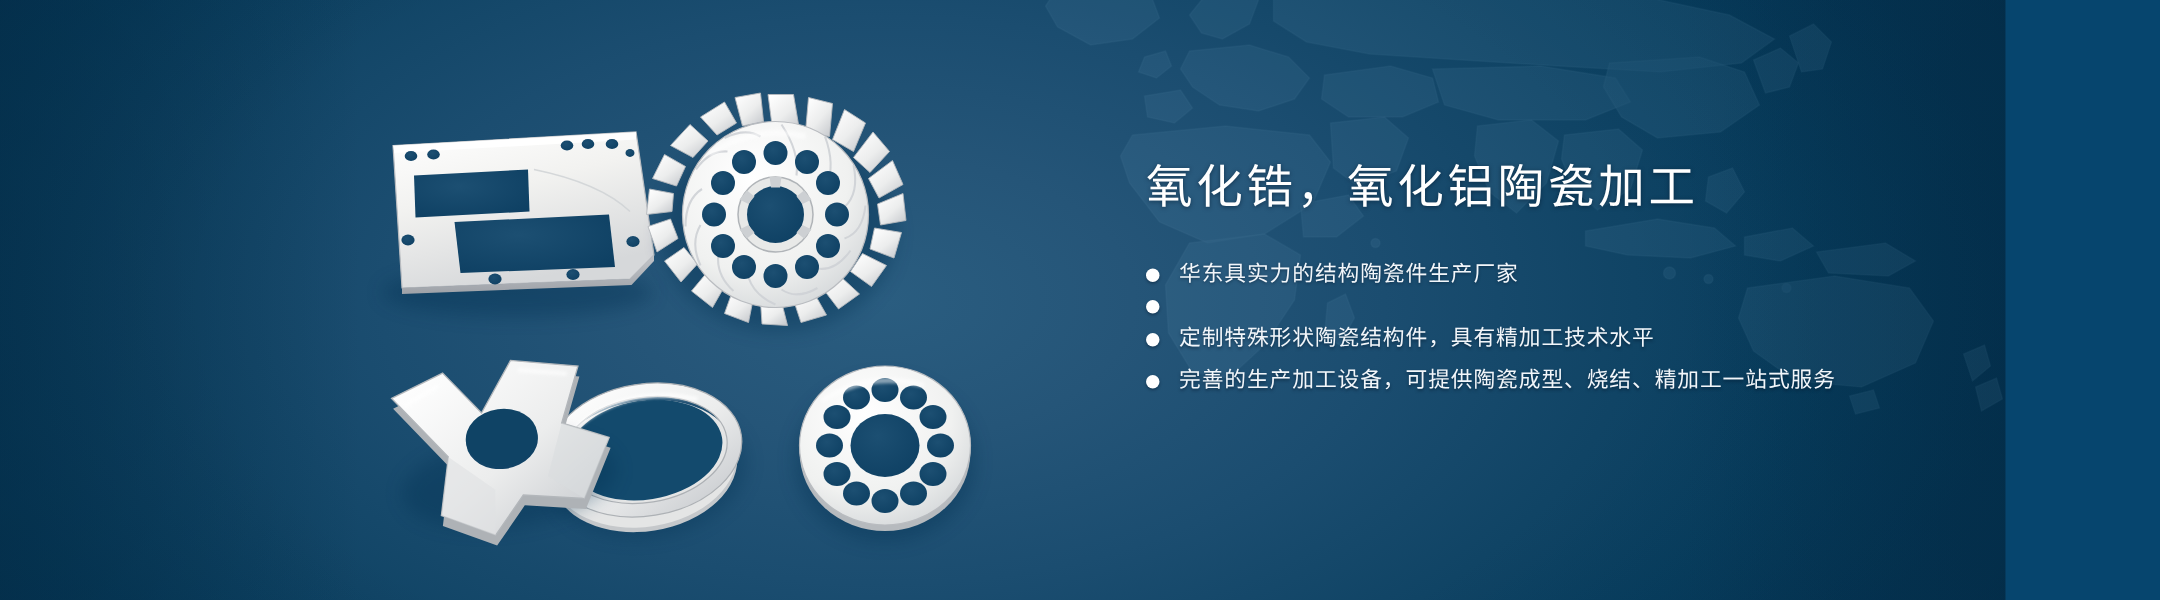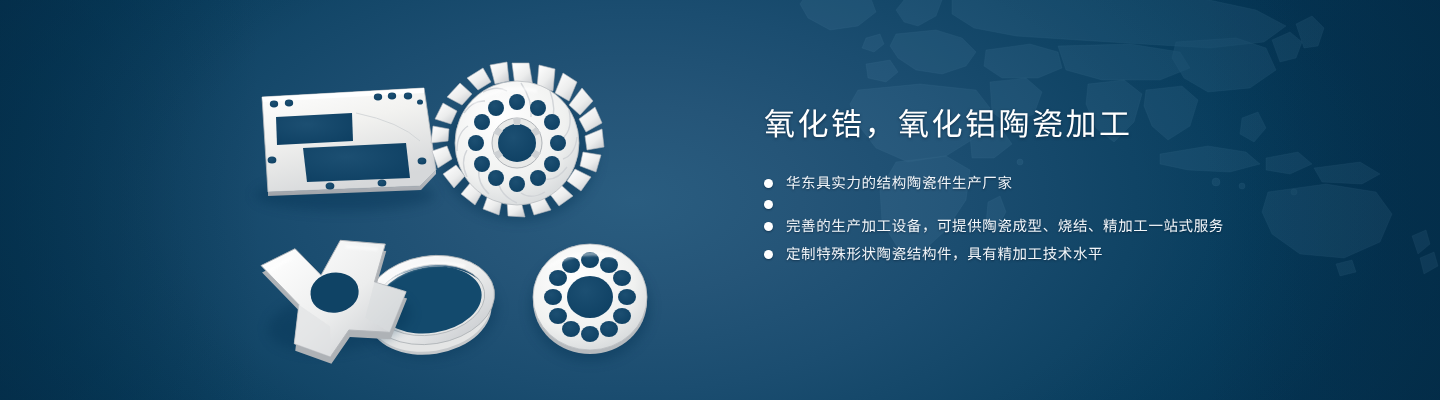--- a/index.html
+++ b/index.html
@@ -4,21 +4,21 @@
 <title>Ceramic Processing Banner</title>
 <style>
   html, body {
     margin: 0;
     padding: 0;
     background: #06456e;
   }
 
   #banner {
     position: relative;
-    width: 1440px;
+    width: 1337px;
     height: 400px;
     overflow: hidden;
     font-family: "Liberation Sans", "DejaVu Sans", sans-serif;
     background-color: #04395f;
     -webkit-font-smoothing: antialiased;
   }
 
   
   .bg-base {
     position: absolute;
@@ -391,22 +391,22 @@
     <ul class="bullets">
       <li class="bullet">
         <span class="dot"></span>
         <span class="bullet-text">华东具实力的结构陶瓷件生产厂家</span>
       </li>
       <li class="bullet">
         <span class="dot"></span>
       </li>
       <li class="bullet">
         <span class="dot"></span>
-        <span class="bullet-text">完善的生产加工设备，可提供陶瓷成型、烧结、精加工一站式服务</span>
+        <span class="bullet-text">定制特殊形状陶瓷结构件，具有精加工技术水平</span>
       </li>
       <li class="bullet">
         <span class="dot"></span>
-        <span class="bullet-text">定制特殊形状陶瓷结构件，具有精加工技术水平</span>
+        <span class="bullet-text">完善的生产加工设备，可提供陶瓷成型、烧结、精加工一站式服务</span>
       </li>
     </ul>
   </div>
 
 </div>
 
 </body></html>

